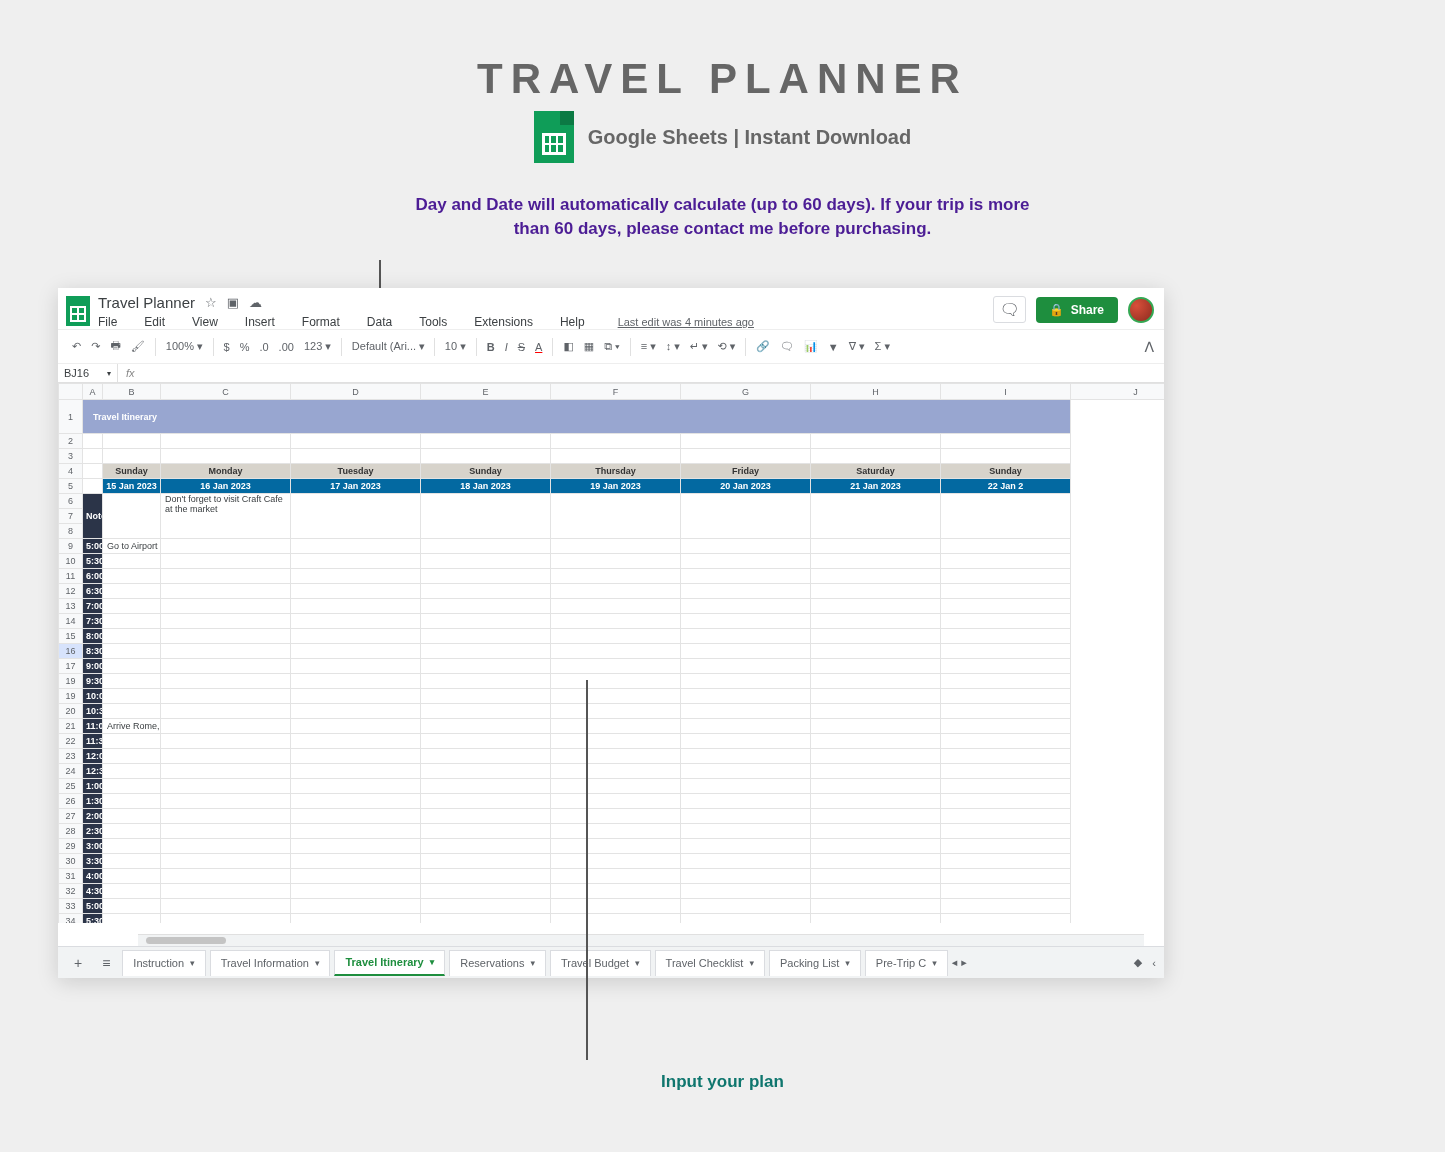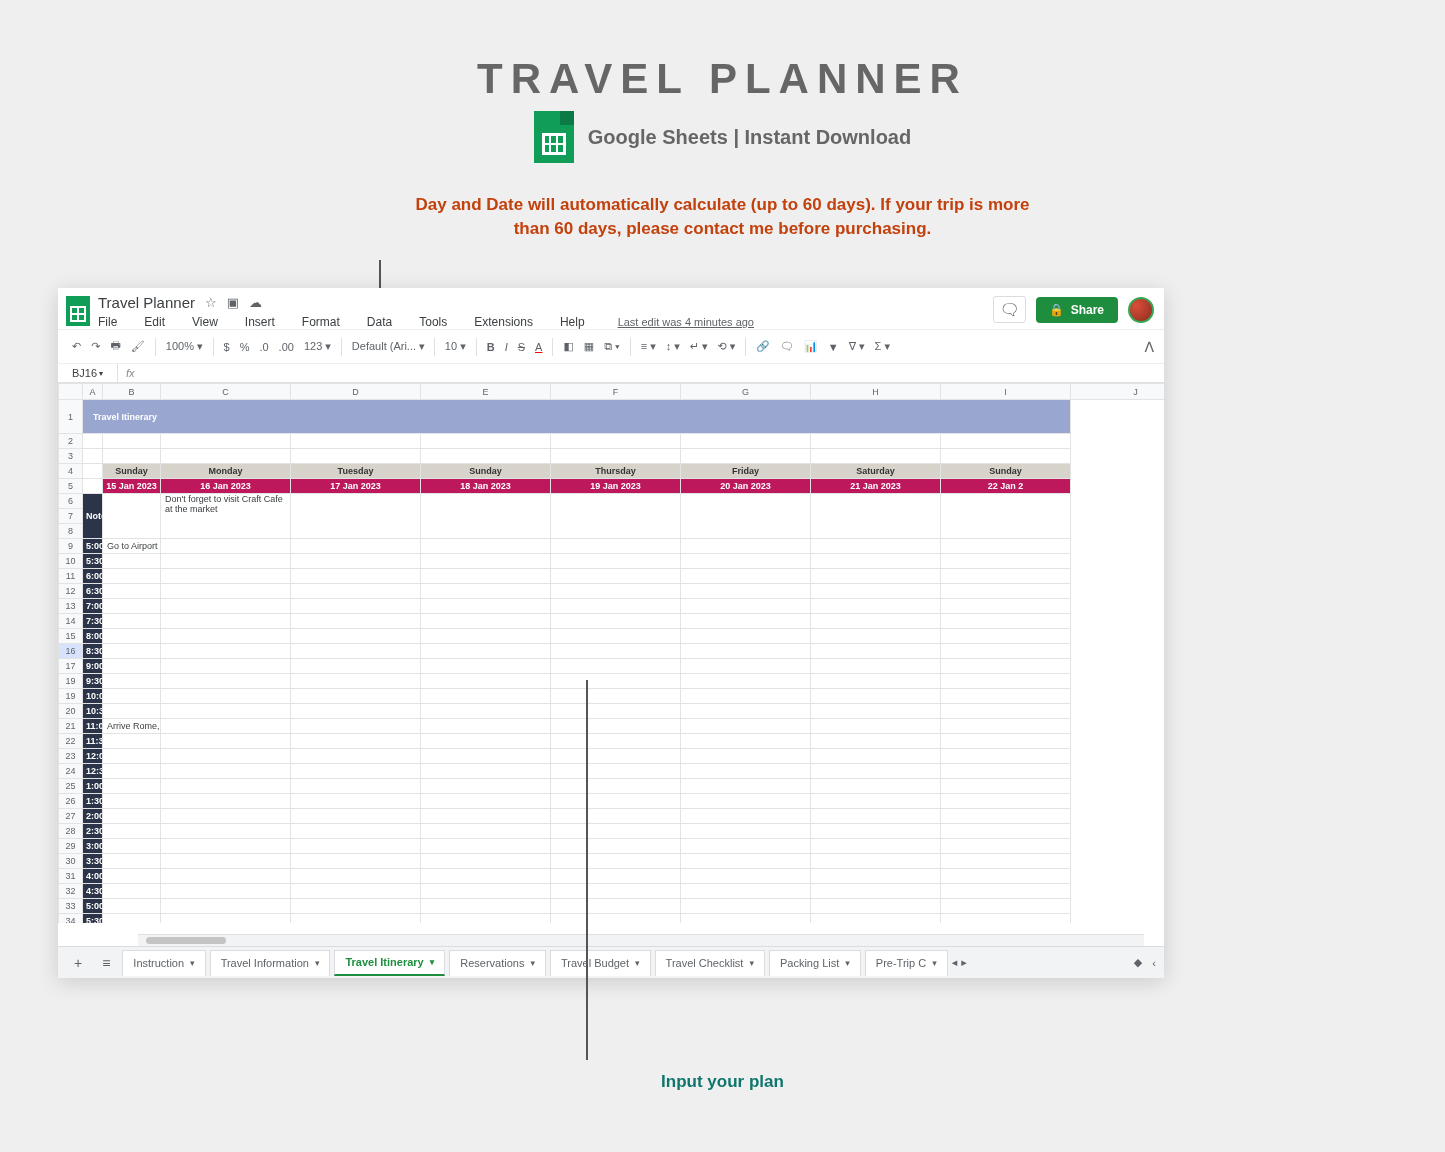--- a/index.html
+++ b/index.html
@@ -39,21 +39,21 @@
     position: absolute; left: 8px; right: 8px; bottom: 8px; top: 22px;
     border: 2px solid #fff;
     display: grid; grid-template-columns: 1fr 1fr 1fr; grid-template-rows: 1fr 1fr;
   }
   .sheets-big-icon .grid div { border: 1px solid #fff; }
   .subtitle-text { font-size: 20px; font-weight: 700; color: #666; }
   .annotation-top {
     text-align: center;
     font-size: 17px;
     font-weight: 700;
-    color: #c2410c;
+    color: #4c1d95;
     max-width: 640px;
     margin: 30px auto 0;
     line-height: 1.4;
   }
   .pointer-line-top {
     position: absolute;
     left: 379px; top: 260px;
     width: 2px; height: 170px;
     background: #555;
   }
@@ -120,21 +120,21 @@
     border-bottom: 1px solid #eee;
     font-size: 11px; color: #5f6368;
     overflow: hidden;
   }
   .tb { padding: 3px 4px; white-space: nowrap; }
   .tb-sep { width: 1px; height: 18px; background: #e0e0e0; margin: 0 4px; }
   .collapse-caret { margin-left: auto; font-size: 14px; }
 
   .namebox-row { display: flex; align-items: center; border-bottom: 1px solid #e0e0e0; }
   .namebox {
-    width: 60px; padding: 3px 14px; font-size: 11px; border-right: 1px solid #e0e0e0;
+    width: 60px; padding: 3px 6px; font-size: 11px; border-right: 1px solid #e0e0e0;
     display:flex; justify-content:space-between; align-items:center;
   }
   .fx { padding: 0 8px; color: #888; font-style: italic; }
 
   
   .grid-wrap { position: relative; height: 540px; overflow: hidden; }
   table.grid { border-collapse: collapse; width: 1130px; table-layout: fixed; }
   table.grid th, table.grid td {
     border: 1px solid #e3e3e3; height: 15px; font-size: 9px;
     text-align: center; padding: 0 3px; overflow: hidden; white-space: nowrap;
@@ -143,21 +143,21 @@
   table.grid th.corner { width: 24px; }
   .col-A { width: 20px; } .col-B { width: 58px; }
   .col-day { width: 130px; }
   .rhead { background: #f8f9fa; font-size: 9px; color: #5f6368; text-align: center; }
 
   .banner-cell {
     background: #98a6d0; color: #fff; text-align: left !important;
     font-size: 26px; font-weight: 700; height: 34px !important; padding-left: 10px !important;
   }
   .dayname-row td.day { background: #d7d3cb; font-weight: 700; font-size: 9px; color:#333; }
-  .date-row td.day { background: #be185d; color: #fff; font-weight: 700; font-size: 9px; }
+  .date-row td.day { background: #0369a1; color: #fff; font-weight: 700; font-size: 9px; }
   .notes-cell { background: #2b3448; color: #fff; font-weight: 700; font-size: 9px; }
   .time-cell { background: #2b3448; color: #fff; font-weight: 700; font-size: 8px; }
   .selected-rhead { background: #d7e3fc !important; }
   .left-text { text-align: left !important; padding-left: 4px !important; font-size: 9px; }
 
   
   .tabbar {
     position: absolute; left: 0; right: 0; bottom: 0;
     display: flex; align-items: center;
     background: #f1f3f4; border-top: 1px solid #dadce0;

